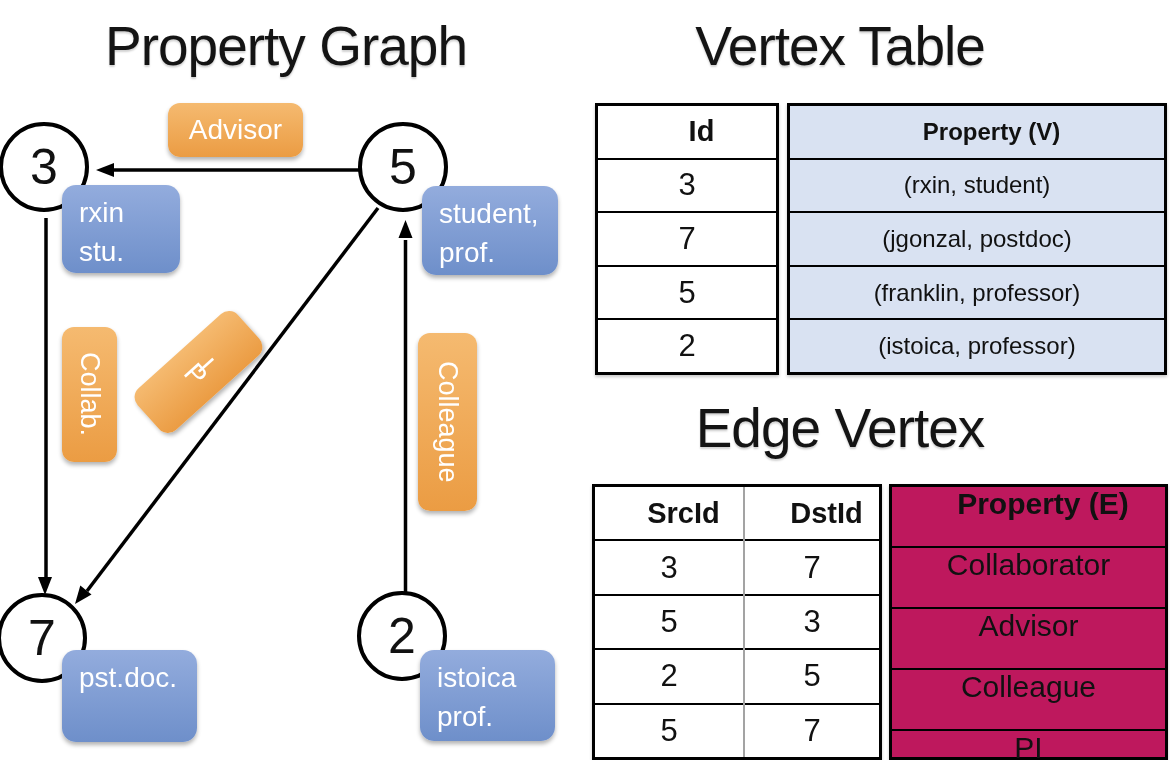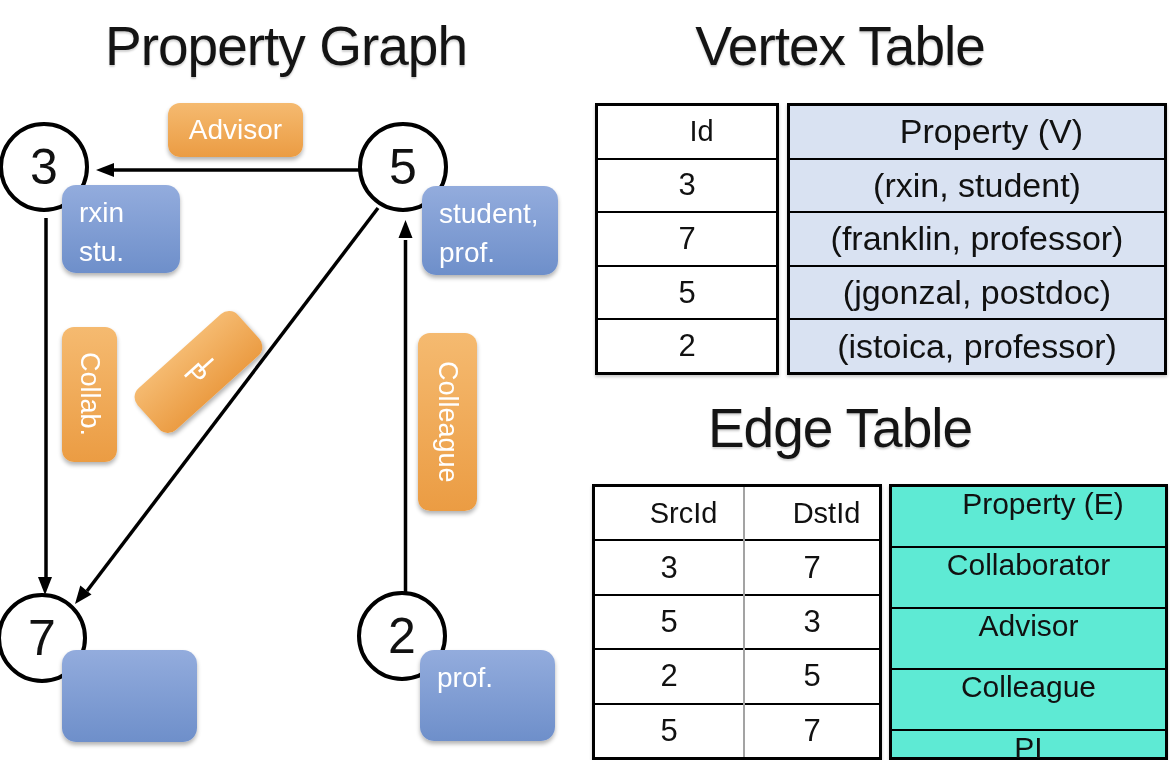--- a/index.html
+++ b/index.html
@@ -86,41 +86,41 @@
     background: #fff;
   }
   .tcell {
     flex: 1;
     display: flex; align-items: center; justify-content: center;
     font-size: 31px;
     border-top: 2px solid #000;
     white-space: nowrap;
   }
   .tcell:first-child { border-top: none; }
-  .thead { font-weight: normal; font-size: 29px; margin-left: 29px; }
+  .thead { font-weight: bold; font-size: 29px; margin-left: 29px; }
 
   #vt-id   { left: 595px; top: 103px; width: 184px; height: 272px; }
   #vt-prop { left: 787px; top: 103px; width: 380px; height: 272px; background: #d9e2f2; }
-  #vt-prop .tcell { font-size: 34px; }
+  #vt-prop .tcell { font-size: 24px; }
 
   #et-ids  { left: 592px; top: 484px; width: 290px; height: 276px; flex-direction: row; }
   .et-subcol { display: flex; flex-direction: column; height: 100%; }
   #et-src { width: 150px; border-right: 2px solid #a3a3a3; }
   #et-dst { flex: 1; }
-  #et-prop { left: 889px; top: 484px; width: 279px; height: 276px; background: #5eead4; gap: 25px; }
+  #et-prop { left: 889px; top: 484px; width: 279px; height: 276px; background: #be185d; gap: 25px; }
   #et-prop .tcell { font-size: 30px; }
 </style>
 </head>
 <body>
 
 <div class="stage">
 
   <div class="title" id="pg-title">Property Graph</div>
   <div class="title" id="vt-title">Vertex Table</div>
-  <div class="title" id="et-title">Edge Table</div>
+  <div class="title" id="et-title">Edge Vertex</div>
 
   <svg class="edges-svg" width="585" height="760" viewBox="0 0 585 760">
     <g stroke="#000" stroke-width="3.5" fill="none">
       <line x1="360" y1="170" x2="114" y2="170"></line>
       <line x1="46" y1="218" x2="46" y2="579"></line>
       <line x1="378" y1="208" x2="87" y2="591"></line>
       <line x1="405.5" y1="593" x2="405.5" y2="240"></line>
     </g>
     <g fill="#000" stroke="none">
       <polygon points="96,170 114,163 114,177"></polygon>
@@ -145,22 +145,24 @@
 
   <div class="vcard" id="card-rxin">
     <div>rxin</div>
     <div>stu.</div>
   </div>
   <div class="vcard" id="card-franklin">
     <div>student,</div>
     <div>prof.</div>
   </div>
   <div class="vcard" id="card-jgonzal">
+    <div>pst.doc.</div>
   </div>
   <div class="vcard" id="card-istoica">
+    <div>istoica</div>
     <div>prof.</div>
   </div>
 
   <div class="elabel" id="label-advisor">
     <span>Advisor</span>
   </div>
   <div class="elabel" id="label-collab">
     <span class="vtext">Collab.</span>
   </div>
   <div class="elabel" id="label-pi">
@@ -175,22 +177,22 @@
     <div class="tcell thead">Id</div>
     <div class="tcell">3</div>
     <div class="tcell">7</div>
     <div class="tcell">5</div>
     <div class="tcell">2</div>
   </div>
 
   <div class="tcol" id="vt-prop">
     <div class="tcell thead">Property (V)</div>
     <div class="tcell">(rxin, student)</div>
+    <div class="tcell">(jgonzal, postdoc)</div>
     <div class="tcell">(franklin, professor)</div>
-    <div class="tcell">(jgonzal, postdoc)</div>
     <div class="tcell">(istoica, professor)</div>
   </div>
 
   <div class="tcol" id="et-ids">
     <div class="et-subcol" id="et-src">
       <div class="tcell thead">SrcId</div>
       <div class="tcell">3</div>
       <div class="tcell">5</div>
       <div class="tcell">2</div>
       <div class="tcell">5</div>

